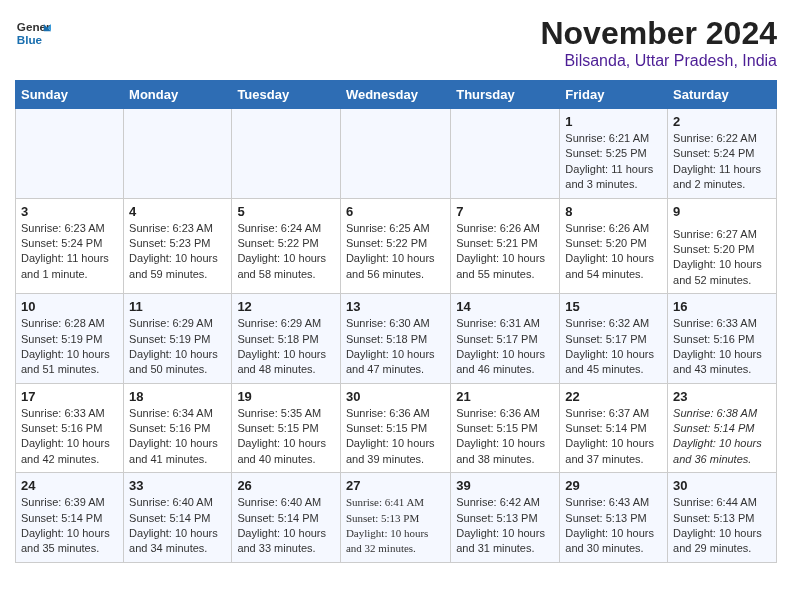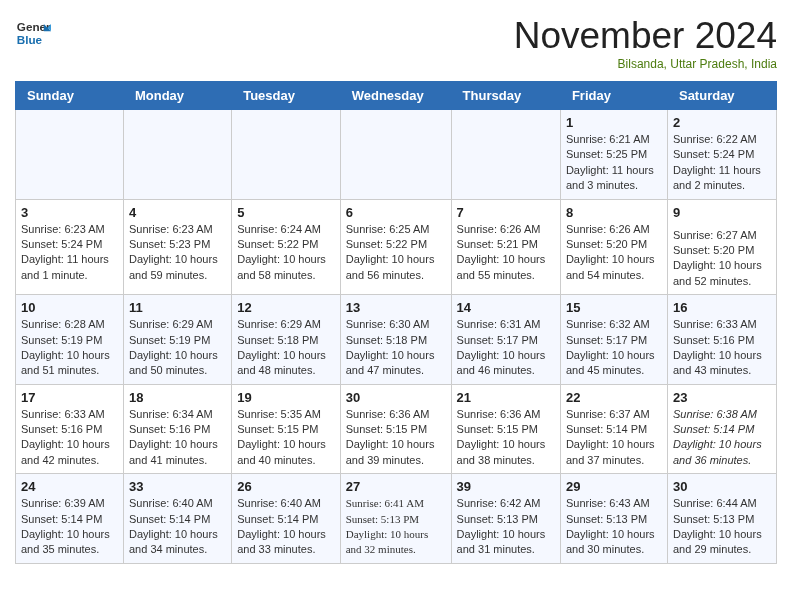--- a/index.html
+++ b/index.html
@@ -22,38 +22,38 @@
       gap: 5px;
     }
     .logo-icon {
       width: 36px;
       height: 36px;
     }
     .title-area {
       text-align: right;
     }
     .main-title {
-      font-size: 37px;
-      font-weight: normal;
+      font-size: 32px;
+      font-weight: bold;
       color: #222;
     }
     .sub-title {
-      font-size: 12px;
-      color: #4d7c0f;
+      font-size: 16px;
+      color: #4c1d95;
     }
     table {
       width: 100%;
       border-collapse: collapse;
     }
     thead tr th {
       background-color: #2e6db4;
       color: #fff;
       font-size: 13px;
       font-weight: bold;
-      padding: 6px 11px;
+      padding: 6px 5px;
       text-align: left;
       border: 1px solid #2e6db4;
     }
     tbody tr td {
       border: 1px solid #ccc;
       vertical-align: top;
       padding: 5px;
       font-size: 11px;
       color: #222;
       min-height: 70px;

